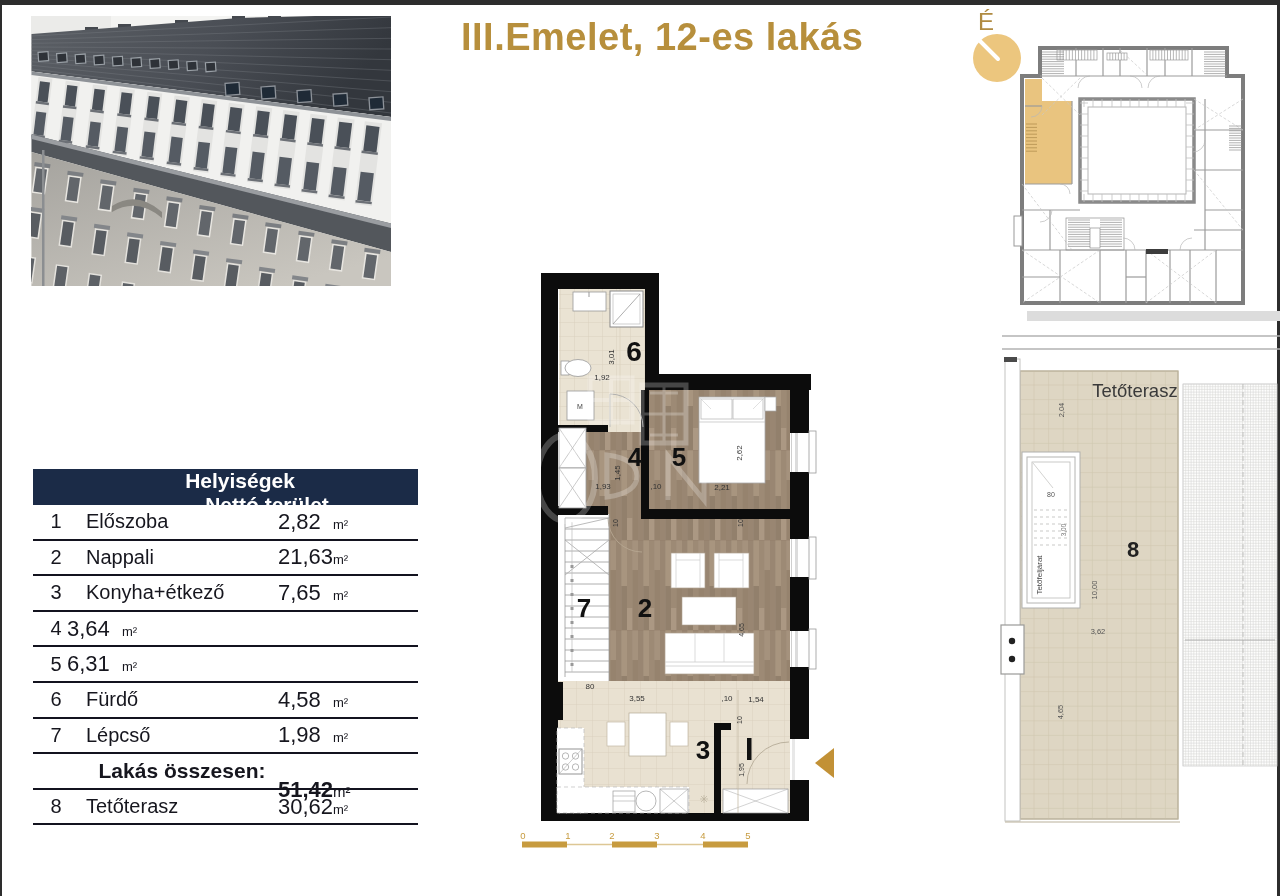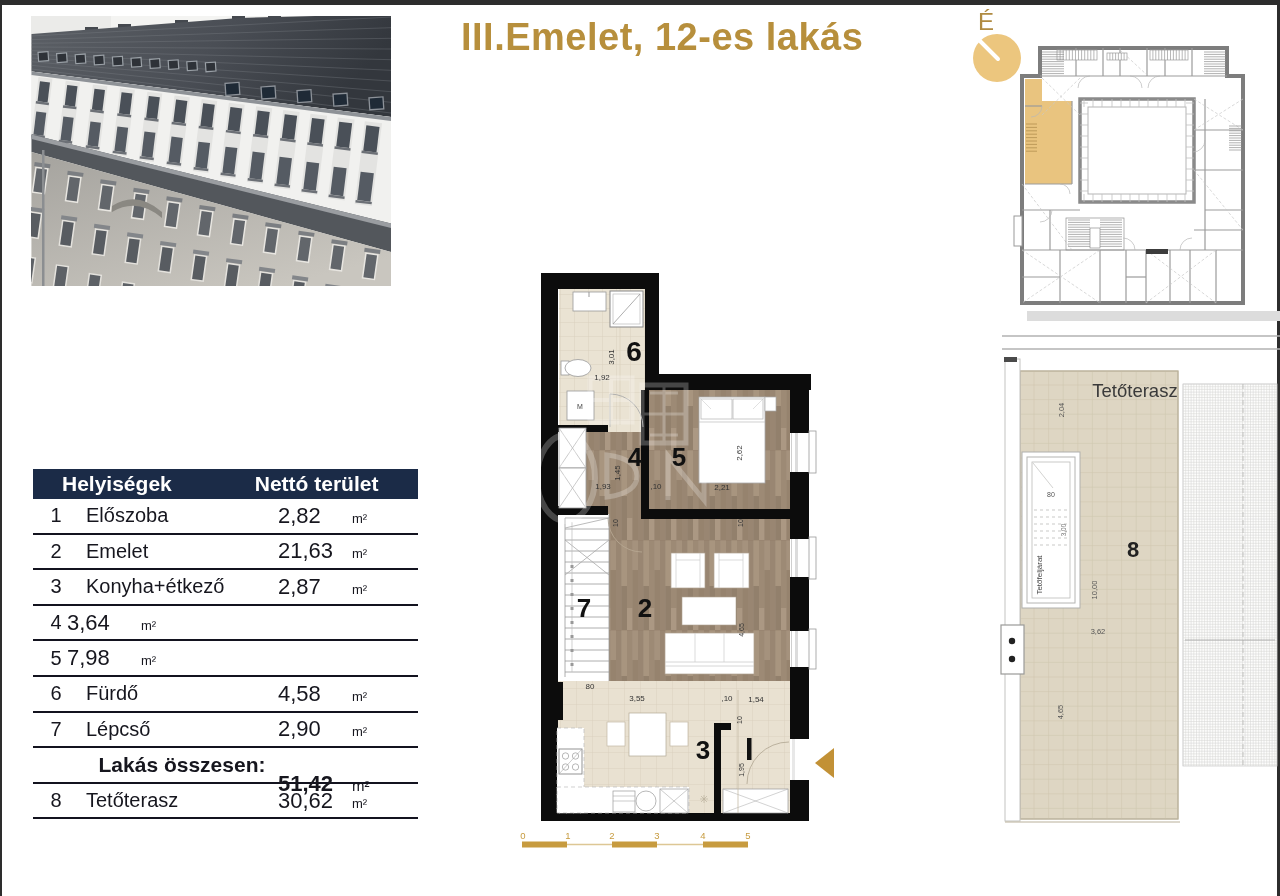--- a/index.html
+++ b/index.html
@@ -3,30 +3,30 @@
 <meta charset="utf-8">
 <style>
 html,body{margin:0;padding:0;width:1280px;height:896px;background:#ffffff;overflow:hidden;
 font-family:"Liberation Sans", sans-serif;}
 #page{position:relative;width:1280px;height:896px;}
 #topbar{position:absolute;left:0;top:0;width:1280px;height:5px;background:#2d2d2d;}
 #leftbar{position:absolute;left:0;top:0;width:2px;height:896px;background:#2d2d2d;}
 #rightbar{position:absolute;right:0;top:0;width:3px;height:896px;background:#2d2d2d;}
 #title{position:absolute;left:461px;top:16px;font-size:38px;font-weight:bold;color:#b78f3c;letter-spacing:0.5px;}
 #tablewrap{position:absolute;left:33px;top:469px;width:385px;}
-#thead{background:#1b2b47;color:#ffffff;height:30px;display:flex;align-items:center;font-weight:bold;font-size:21px;}
+#thead{background:#1b2b47;color:#ffffff;height:36px;display:flex;align-items:center;font-weight:bold;font-size:21px;flex-direction:column;}
 #thead .h1{margin-left:29px;}
 #thead .h2{margin-left:83px;}
 .trow{height:33.6px;display:flex;align-items:center;border-bottom:2.4px solid #13131f;font-size:20px;color:#16161e;}
 .tnum{width:22px;margin-left:12px;text-align:center;flex:none;}
 .tname{margin-left:19px;flex:1;}
 .tval{width:140px;flex:none;font-size:22px;}
 .vnum{display:inline-block;width:54px;text-align:left;}
 .vbig{font-size:22px;margin-top:38px;}
-.muni{margin-left:20px;text-align:right;}
+.muni{margin-left:1px;text-align:right;}
 .muni{font-size:13px;}
 .muni.big{font-size:15px;}
 .total .tname{font-weight:bold;font-size:21px;text-align:center;}
 
 svg{position:absolute;left:0;top:0;}
 </style>
 </head>
 <body>
 <div id="page">
 
@@ -1115,50 +1115,50 @@
       </div>
 
 <div class="trow">
         <span class="tnum">1</span>
         <span class="tname">Előszoba</span>
         <span class="tval"><span class="vnum">2,82</span><span class="muni">m²</span></span>
       </div>
 
 <div class="trow">
         <span class="tnum">2</span>
-        <span class="tname">Emelet</span>
+        <span class="tname">Nappali</span>
         <span class="tval"><span class="vnum">21,63</span><span class="muni">m²</span></span>
       </div>
 
 <div class="trow">
         <span class="tnum">3</span>
         <span class="tname">Konyha+étkező</span>
-        <span class="tval"><span class="vnum">2,87</span><span class="muni">m²</span></span>
+        <span class="tval"><span class="vnum">7,65</span><span class="muni">m²</span></span>
       </div>
 
 <div class="trow">
         <span class="tnum">4</span>
         <span class="tval"><span class="vnum">3,64</span><span class="muni">m²</span></span>
       </div>
 
 <div class="trow">
         <span class="tnum">5</span>
-        <span class="tval"><span class="vnum">7,98</span><span class="muni">m²</span></span>
+        <span class="tval"><span class="vnum">6,31</span><span class="muni">m²</span></span>
       </div>
 
 <div class="trow">
         <span class="tnum">6</span>
         <span class="tname">Fürdő</span>
         <span class="tval"><span class="vnum">4,58</span><span class="muni">m²</span></span>
       </div>
 
 <div class="trow">
         <span class="tnum">7</span>
         <span class="tname">Lépcső</span>
-        <span class="tval"><span class="vnum">2,90</span><span class="muni">m²</span></span>
+        <span class="tval"><span class="vnum">1,98</span><span class="muni">m²</span></span>
       </div>
 
 <div class="trow total">
         <span class="tnum"></span>
         <span class="tname"><b>Lakás összesen:</b></span>
         <span class="tval"><b class="vnum vbig">51,42</b><span class="muni big">m²</span></span>
       </div>
 
 <div class="trow">
         <span class="tnum">8</span>

